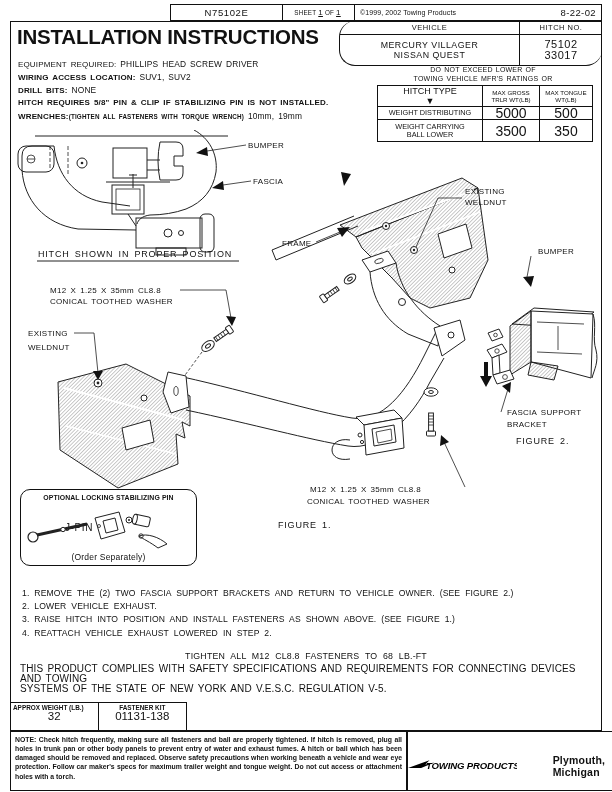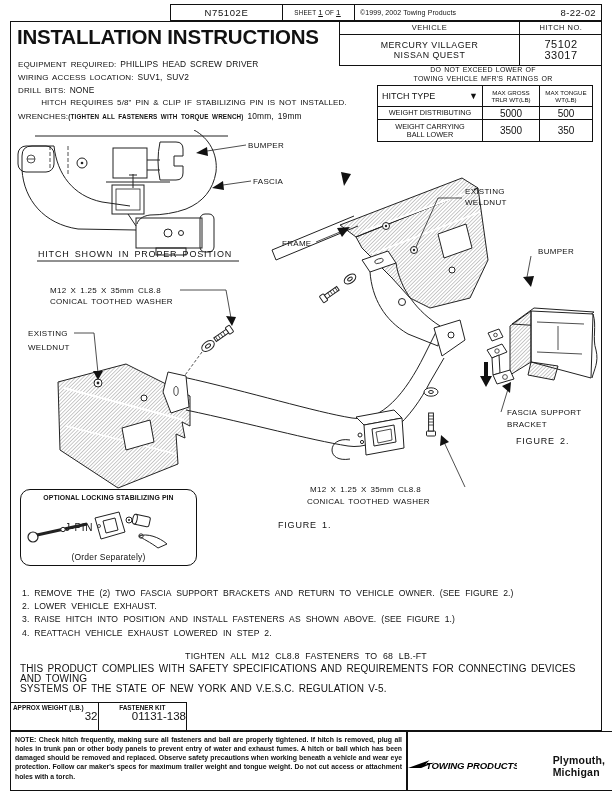--- a/index.html
+++ b/index.html
@@ -13,43 +13,43 @@
   .strip-sheet{width:72px;border-right:1.2px solid #111;font-size:6.3px;letter-spacing:.2px;}
   .sheet-num{text-decoration:underline;font-size:8px;margin:0 2px;}
   .strip-right{flex:1;justify-content:space-between;padding:0 5px;}
   .copyright{font-size:7px;letter-spacing:.1px;}
   .date{font-size:9.5px;letter-spacing:.4px;}
   
   .mainbox{left:10px;top:21px;width:592px;height:710px;border:1.6px solid #111;box-sizing:border-box;}
   .title{left:17px;top:25px;font-size:20.5px;font-weight:bold;letter-spacing:-.2px;}
   
   .vtable{left:339px;top:21px;width:263px;height:45px;box-sizing:border-box;border-left:1.2px solid #111;
-          border-bottom:1.2px solid #111;display:grid;grid-template-columns:1fr 82px;grid-template-rows:14px 1fr;}
+          border-bottom:1.2px solid #111;display:grid;grid-template-columns:1fr 82px;grid-template-rows:14px 1fr;border-radius:16px;}
   .vt-cell{display:flex;align-items:center;justify-content:center;flex-direction:column;box-sizing:border-box;}
   .vt-h{font-size:7.5px;letter-spacing:.5px;border-bottom:1.2px solid #111;}
   .vt-r{border-right:1.2px solid #111;}
   .vt-names{font-size:8.8px;line-height:10px;letter-spacing:.5px;}
   .vt-nums{font-size:11px;line-height:11px;letter-spacing:.5px;}
   
   .equip{left:18px;top:59px;width:352px;font-size:8px;}
   .equip div{height:12.9px;white-space:nowrap;letter-spacing:.15px;word-spacing:1.5px;}
-  .eq-b{font-weight:normal;text-align:center;}
+  .eq-b{font-weight:bold;}
   .eq-small{font-size:6.3px;font-weight:bold;}
   .eq-val{font-size:8.4px;}
   
   .warn{left:370px;top:66px;width:226px;text-align:center;font-size:7px;line-height:8.6px;letter-spacing:.2px;word-spacing:1px;}
   .rtable{left:377px;top:85px;width:216px;border:1.4px solid #111;box-sizing:border-box;
           display:grid;grid-template-columns:105px 57px 1fr;grid-template-rows:21px 13px 21px;}
   .rt-cell{display:flex;align-items:center;justify-content:center;flex-direction:column;box-sizing:border-box;text-align:center;}
   .rt-br{border-right:1.1px solid #111;}
   .rt-bb{border-bottom:1.1px solid #111;}
-  .rt-type{font-size:9px;flex-direction:row;justify-content:space-between;padding:0 4px;width:100%;}
+  .rt-type{font-size:9px;flex-direction:column;justify-content:space-between;padding:0 4px;width:100%;}
   .rt-hsmall{font-size:6.2px;line-height:7px;letter-spacing:0;}
   .rt-row{font-size:7.3px;line-height:7.8px;}
-  .rt-val{font-size:10px;}
+  .rt-val{font-size:14px;}
   
   .draw{left:10px;top:130px;}
   .lbl{font-size:8px;fill:#111;letter-spacing:.3px;word-spacing:1.5px;}
   .cap{font-size:9px;fill:#111;letter-spacing:.8px;word-spacing:2px;}
   .ln{fill:none;stroke:#222;stroke-width:1;}
   .thin{fill:none;stroke:#222;stroke-width:.8;}
   .wht{fill:#fff;stroke:#222;stroke-width:1;}
   .hat{fill:url(#hatch);stroke:#222;stroke-width:1;}
   .arr{fill:#111;stroke:none;}
   
@@ -61,21 +61,21 @@
   .steps{left:22px;top:587px;width:568px;}
   .steps div{font-size:8.6px;line-height:13.2px;letter-spacing:.1px;word-spacing:2.5px;white-space:nowrap;}
   .torque{left:10px;top:651px;width:592px;text-align:center;font-size:8.8px;letter-spacing:.2px;word-spacing:3px;}
   .comply{left:20px;top:664px;width:572px;font-size:10px;line-height:9.8px;letter-spacing:.1px;word-spacing:1.5px;}
   
   .spec{left:10px;top:702px;width:177px;height:29px;border:1.5px solid #111;box-sizing:border-box;display:grid;grid-template-columns:1fr 1fr;}
   .spec-cell{display:flex;flex-direction:column;box-sizing:border-box;}
   .spec-cell.first{border-right:1.2px solid #111;}
   .spec-h{font-size:6.4px;font-weight:bold;letter-spacing:0;padding:1px 0 0 2px;}
   .spec-h.center{text-align:center;padding-left:0;}
-  .spec-v{font-size:11.5px;line-height:11px;text-align:right;}
+  .spec-v{font-size:11.5px;line-height:11px;text-align:center;}
   
   .notebox{left:10px;top:731px;width:397px;height:60px;border:1.8px solid #111;box-sizing:border-box;
            padding:2.5px 4px;font-size:6.85px;font-weight:bold;line-height:9.3px;text-align:justify;letter-spacing:0;}
   .logobox{left:407px;top:731px;width:208px;height:60px;border:1.5px solid #111;box-sizing:border-box;
            display:flex;flex-direction:row;align-items:center;padding-top:8px;}
   .logo-loc{font-size:10.5px;font-weight:bold;margin-top:1px;letter-spacing:.2px;padding-left:36px;}
   .logo-text{font-size:16px;font-weight:bold;font-style:italic;letter-spacing:-.2px;}
 </style>
 </head>
 <body>

